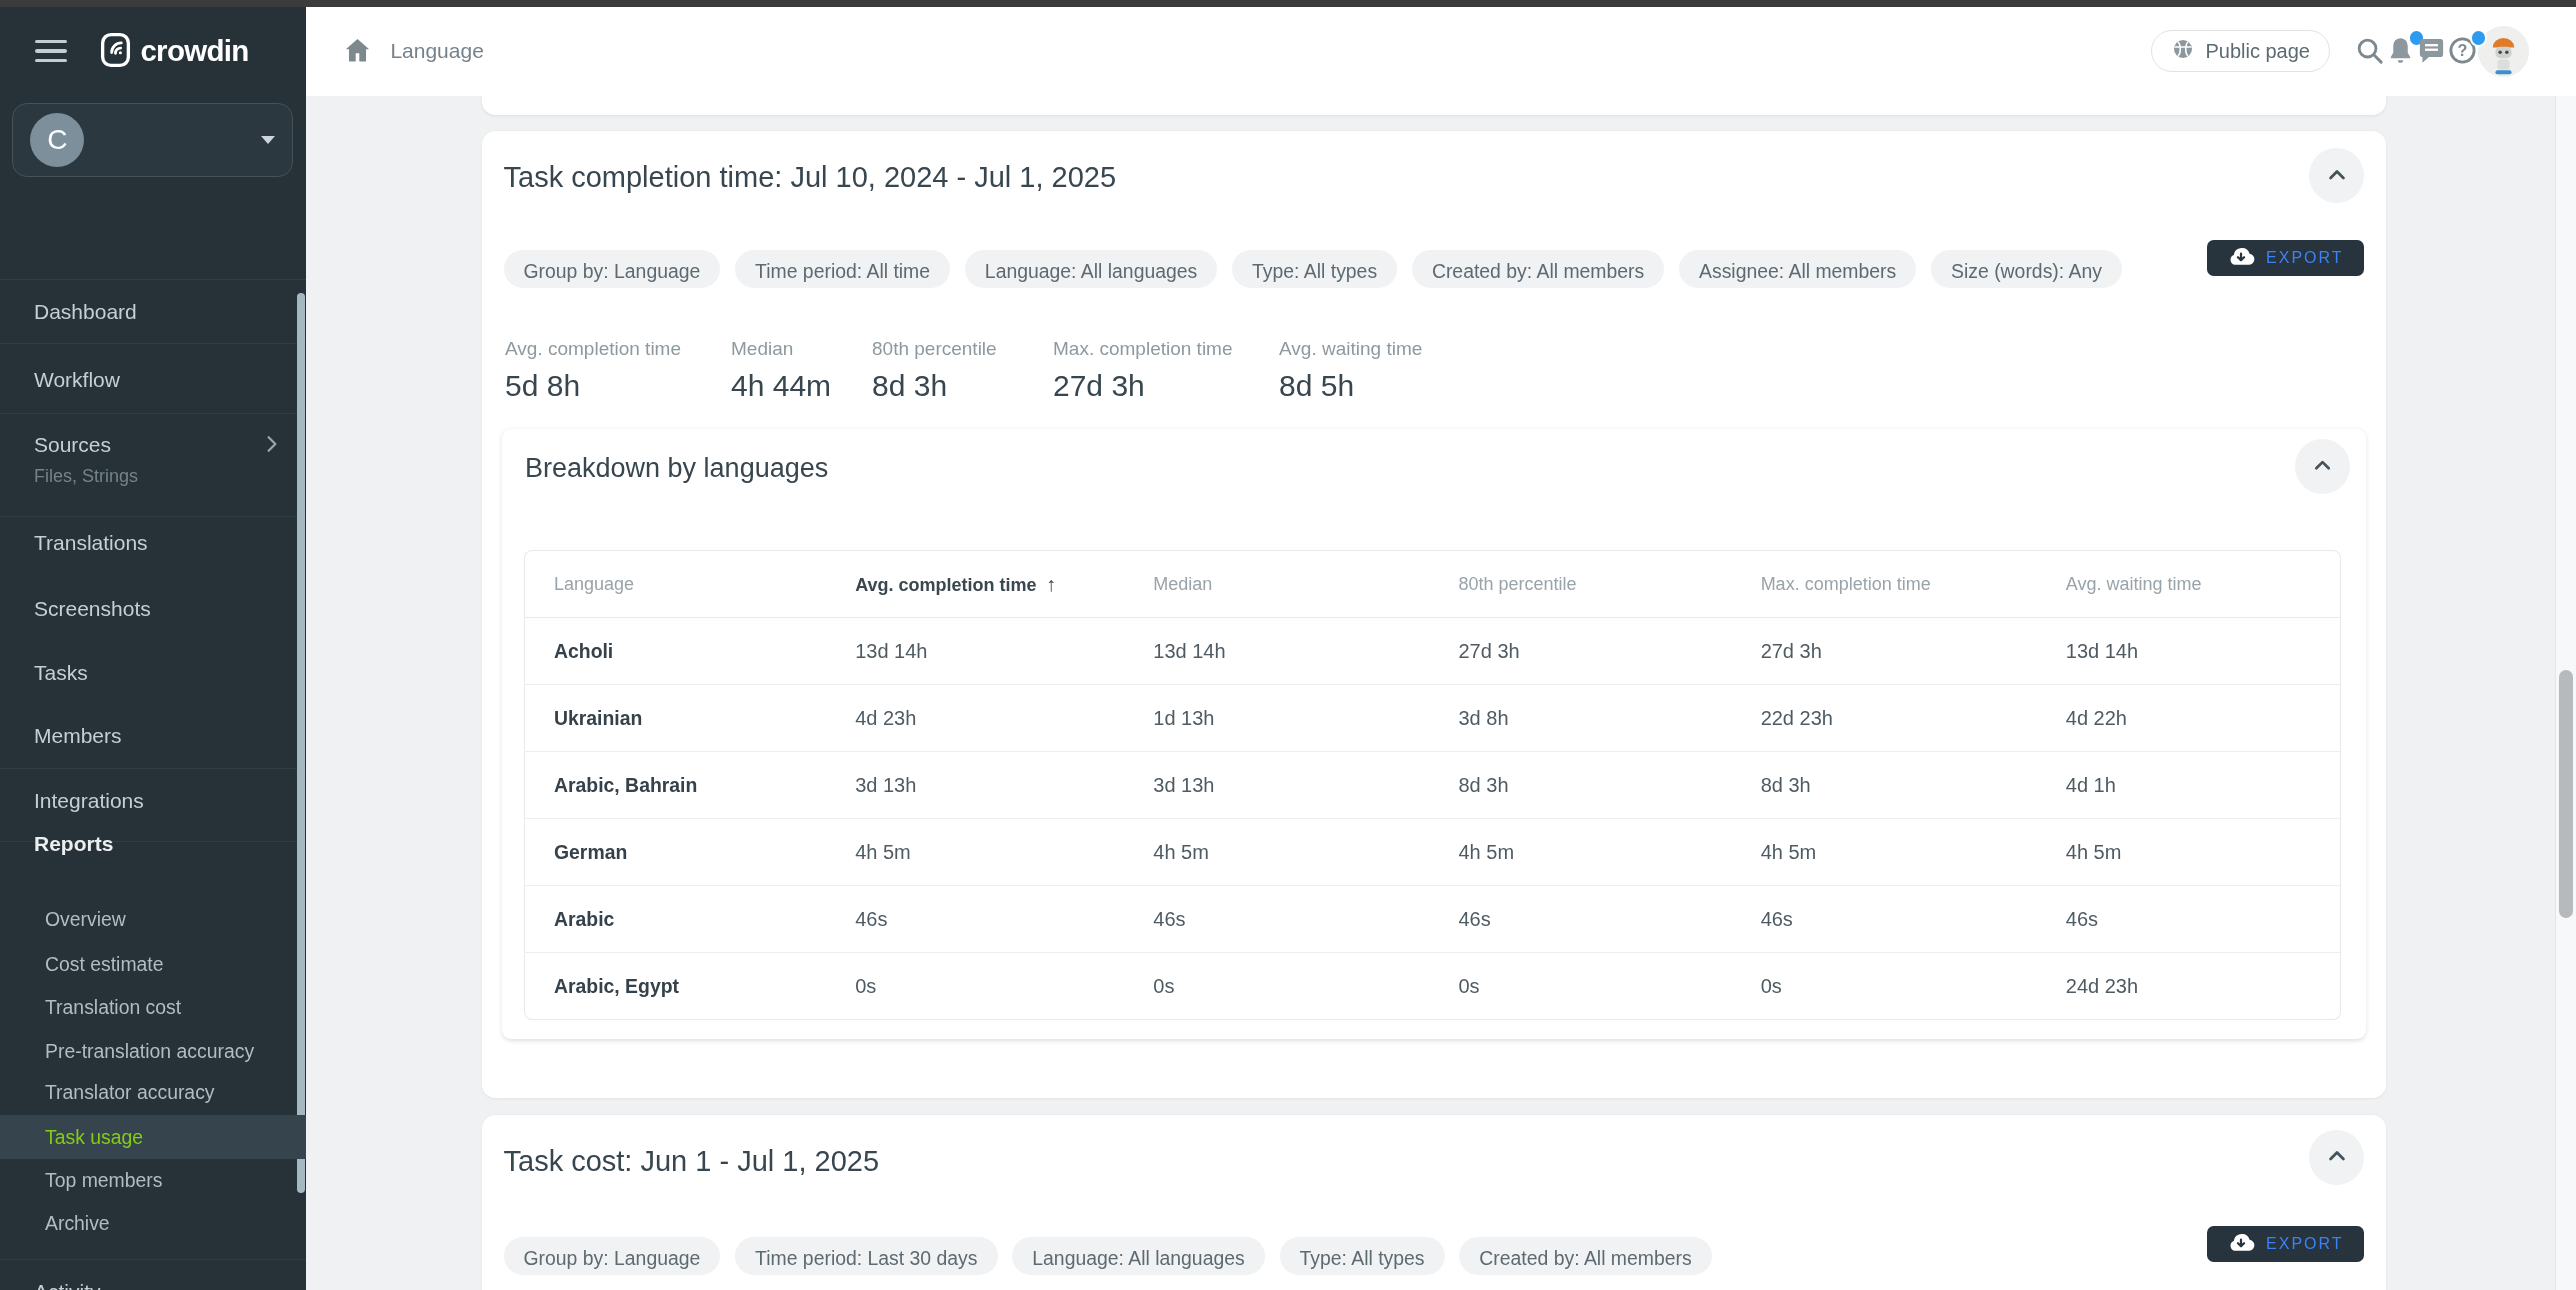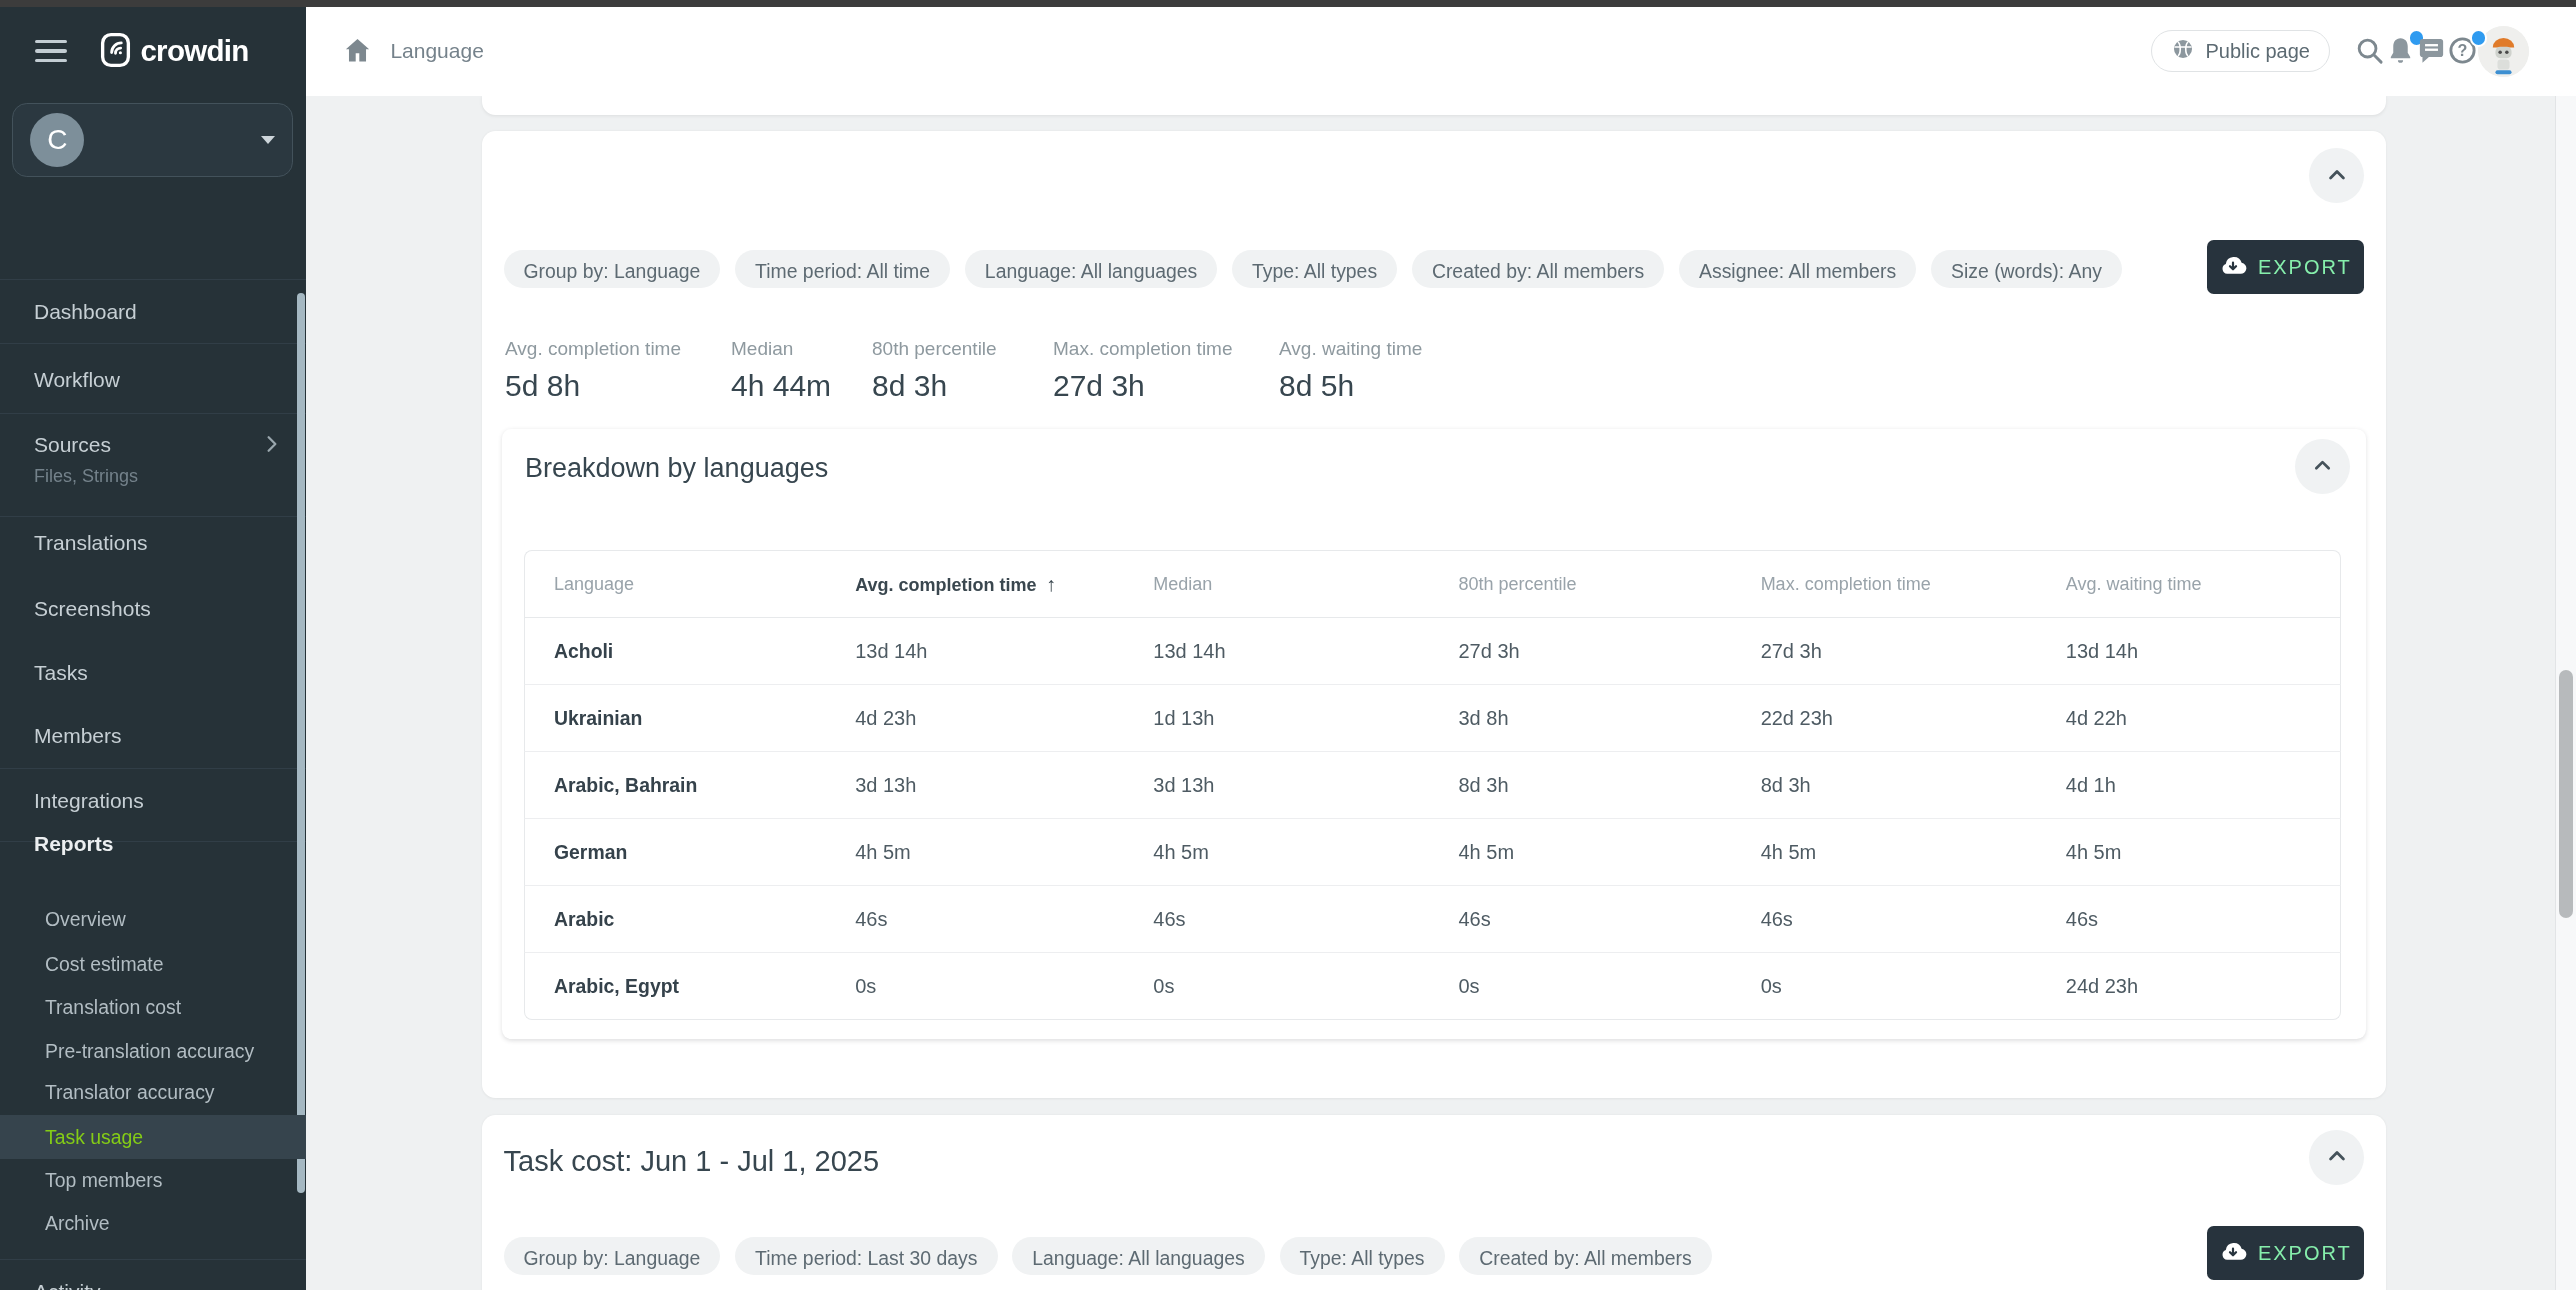--- a/index.html
+++ b/index.html
@@ -79,23 +79,23 @@
   .collapse-2 { right:22px; top:14.8px; }
 
   .chips { position:absolute; left:21.5px; display:flex; gap:14.8px; }
   .chips-1 { top:119px; }
   .chips-2 { top:122px; }
   .chip {
     height:38px; line-height:43px; border-radius:21.5px; background:#f0f2f3;
     color:#5d6a72; font-size:19.4px; padding:0 20px; white-space:nowrap; cursor:pointer;
   }
   .export-btn {
-    position:absolute; right:22px; width:157px; height:54px; background:#27333d; border-radius:6.7px;
-    color:#86efac; display:flex; align-items:center; justify-content:center; gap:10.7px;
-    font-size:20px; letter-spacing:2px; cursor:pointer;
+    position:absolute; right:22px; width:157px; height:36px; background:#27333d; border-radius:6.7px;
+    color:#3b82f6; display:flex; align-items:center; justify-content:center; gap:10.7px;
+    font-size:16px; letter-spacing:2px; cursor:pointer;
   }
   .export-1 { top:109px; }
   .export-2 { top:111px; }
 
   .stats { position:absolute; left:23px; top:207px; display:flex; }
   .stat { display:flex; flex-direction:column; }
   .stat:nth-child(1){ width:226px; } .stat:nth-child(2){ width:141px; }
   .stat:nth-child(3){ width:181px; } .stat:nth-child(4){ width:226px; }
   .stat-label { font-size:19px; color:#8e999f; margin-bottom:9.4px; white-space:nowrap; }
   .stat-value { font-size:30px; font-weight:400; color:#37464f; white-space:nowrap; }
@@ -267,20 +267,21 @@
         <path d="M29 69 h18" stroke="#3d8fd1" stroke-width="6" stroke-linecap="round"></path>
       </svg>
     </div>
   </div>
 </div>
 
 <div class="main">
   <div class="prev-card-sliver"></div>
 
   <div class="card card-1">
+    <div class="card-title">Task completion time: Jul 10, 2024 - Jul 1, 2025</div>
     <div class="collapse-btn collapse-1">
       <span>
         <svg width="28" height="28" viewBox="0 0 24 24" fill="none">
             <polyline points="6.5,14.5 12,9 17.5,14.5" stroke="#45525a" stroke-width="2.4" stroke-linecap="round" stroke-linejoin="round"></polyline>
           </svg>
       </span>
     </div>
 
     <div class="chips chips-1">
       <div class="chip">Group by: Language</div>

